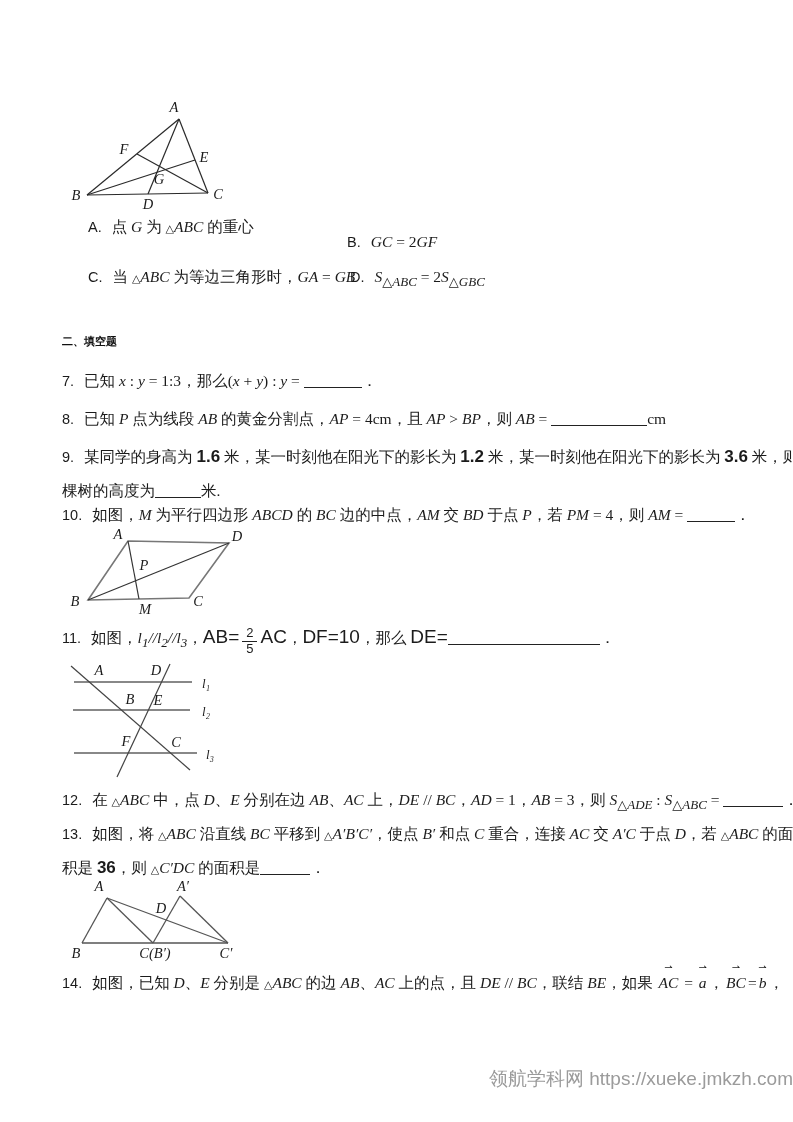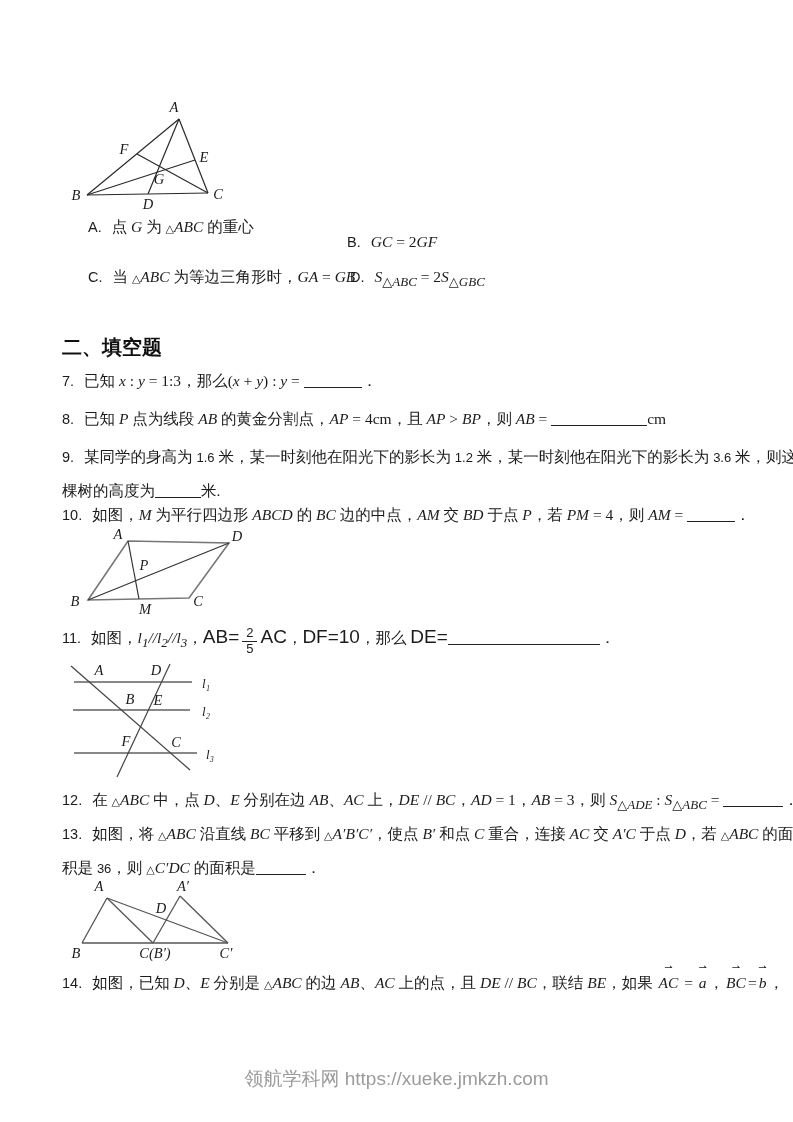--- a/index.html
+++ b/index.html
@@ -5,35 +5,35 @@
   html,body{margin:0;padding:0;}
   body{
     width:793px;height:1122px;background:#ffffff;position:relative;overflow:hidden;
     font-family:"Liberation Serif","DejaVu Sans",serif;color:#1b1b1b;
   }
   .line{position:absolute;white-space:nowrap;font-size:15.5px;line-height:22px;color:#1b1b1b;}
   .seg-c{font-family:"Liberation Serif","DejaVu Sans",serif;}
   .seg-m{font-family:"Liberation Serif",serif;font-style:italic;}
   .seg-r{font-family:"Liberation Serif",serif;}
   .seg-s{font-family:"Liberation Sans","DejaVu Sans",sans-serif;font-size:19px;}
-  .seg-b{font-family:"Liberation Sans","DejaVu Sans",sans-serif;font-weight:400;font-size:13px;text-align:center;}
+  .seg-b{font-family:"Liberation Sans","DejaVu Sans",sans-serif;font-weight:700;font-size:17px;text-align:center;}
   .seg-k{font-family:"Liberation Sans","DejaVu Sans",sans-serif;font-size:14.5px;margin-right:10px;}
   sub.seg-sub{font-family:"Liberation Serif","DejaVu Sans",serif;font-style:italic;font-size:13px;line-height:0;}
   .seg-tri{font-family:"DejaVu Sans",sans-serif;font-size:11px;}
   .seg-blank{display:inline-block;border-bottom:1.2px solid #222;height:15px;vertical-align:-2px;}
   .frac{display:inline-block;text-align:center;vertical-align:-10px;margin:0 3px;
         font-family:"Liberation Sans",sans-serif;font-size:13px;line-height:1.15;}
   .frac .num{display:block;padding:0 4px;}
   .frac .den{display:block;border-top:1px solid #222;padding:0 4px;}
   .vec{position:relative;display:inline-block;font-family:"Liberation Serif",serif;font-style:italic;margin:0 2px;}
   .vec .vec-arrow{position:absolute;top:-9px;left:50%;transform:translateX(-50%);
         font-size:10px;font-style:normal;font-family:"DejaVu Sans",sans-serif;line-height:1;color:#1b1b1b;}
   .section-title{position:absolute;font-family:"Liberation Serif","DejaVu Sans",serif;
-        font-weight:700;font-size:20px;color:#101010;white-space:nowrap;}
-  .footer{position:absolute;left:0;width:793px;text-align:center;
+        font-weight:700;font-size:11px;color:#101010;white-space:nowrap;}
+  .footer{position:absolute;left:0;width:793px;text-align:right;
         font-family:"Liberation Sans","DejaVu Sans",sans-serif;color:#9b9b9b;font-size:19px;}
   svg.fig{position:absolute;overflow:visible;}
   svg.fig text{font-family:"Liberation Serif",serif;font-style:italic;font-size:14.5px;fill:#1b1b1b;}
   svg.fig text.lsub{font-size:13px;}
 </style>
 </head>
 <body>
 
 <svg class="fig" style="left:40px;top:92px" width="280" height="130" viewBox="0 0 280 130">
   <g stroke="#2a2a2a" stroke-width="1.2" fill="none">

